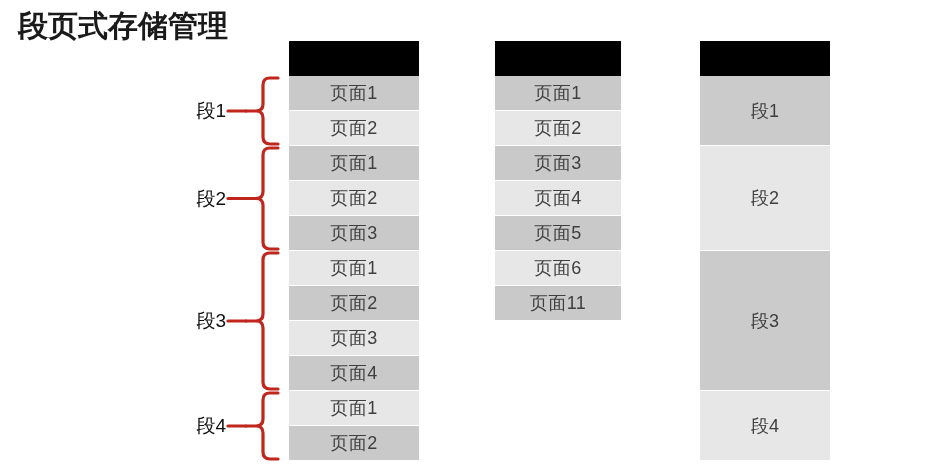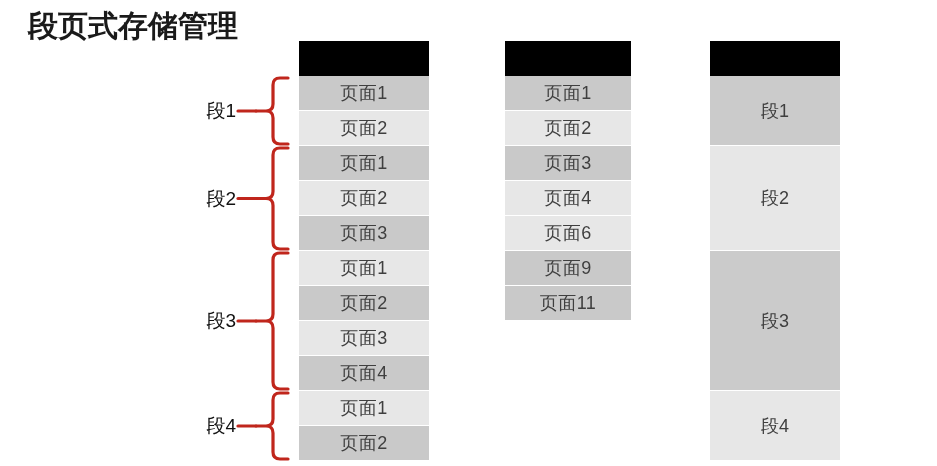--- a/index.html
+++ b/index.html
@@ -3,21 +3,21 @@
 <meta charset="utf-8">
 <style>
   html,body{margin:0;padding:0;}
   body{
     width:937px;height:466px;
     background:#ffffff;
     font-family:"Liberation Sans","DejaVu Sans",sans-serif;
     overflow:hidden;
     position:relative;
   }
-  #canvas{position:absolute;left:16px;top:0;width:807px;height:466px;}
+  #canvas{position:absolute;left:6px;top:0;width:807px;height:466px;}
 
   .page-title{
     position:absolute;
     left:12px; top:6px;
     font-size:30px;
     font-weight:bold;
     color:#1a1a1a;
     letter-spacing:0px;
     white-space:nowrap;
   }
@@ -119,22 +119,22 @@
       </div>
   </div>
 
   <div class="column" id="col-frames">
     <div class="col-header"></div>
     <div id="frames-rows">
         <div class="cell dark">页面1</div>
         <div class="cell light">页面2</div>
         <div class="cell dark">页面3</div>
         <div class="cell light">页面4</div>
+        <div class="cell dark">页面5</div>
         <div class="cell light">页面6</div>
-        <div class="cell dark">页面9</div>
         <div class="cell dark">页面11</div>
       </div>
   </div>
 
   <div class="column" id="col-segments">
     <div class="col-header"></div>
     <div id="segment-rows">
         <div class="seg-block dark" style="height: 70px;">段1</div>
         <div class="seg-block light" style="height: 105px;">段2</div>
         <div class="seg-block dark" style="height: 140px;">段3</div>

